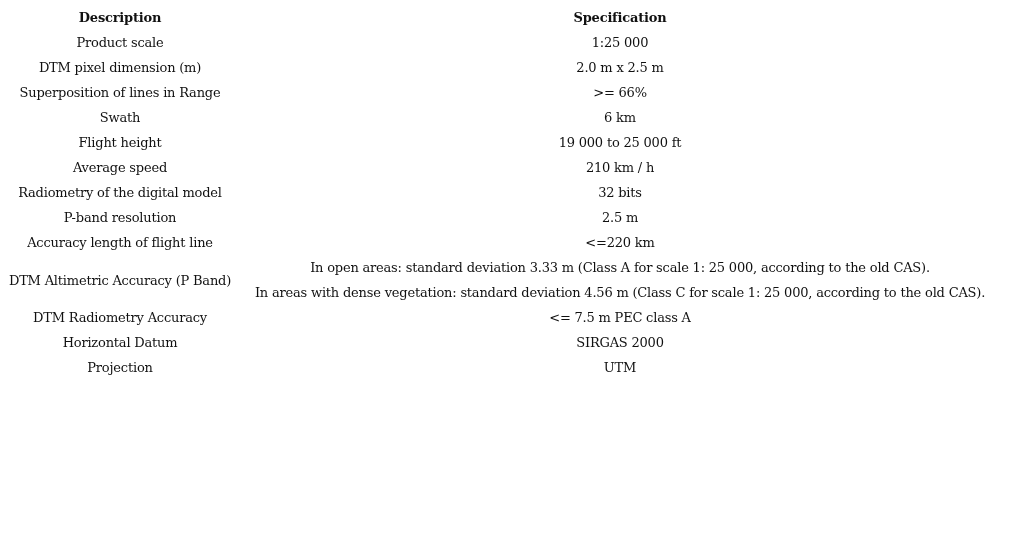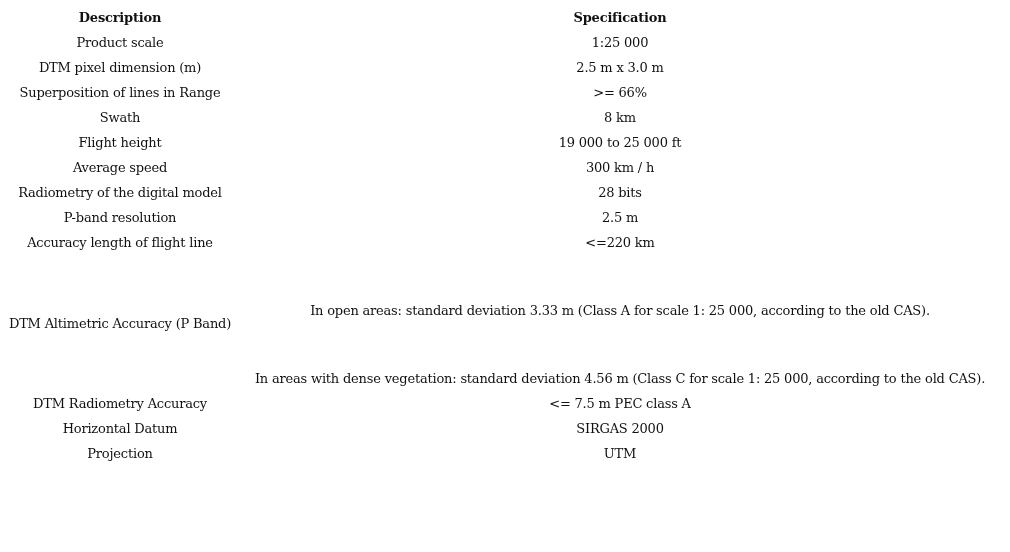--- a/index.html
+++ b/index.html
@@ -4,21 +4,21 @@
 <style>
   html, body { margin: 0; padding: 0; background: #ffffff; }
   body { width: 1010px; height: 552px; overflow: hidden; position: relative;
          font-family: "DejaVu Serif", "Liberation Serif", serif; color: #111; }
   table { border-collapse: collapse; position: absolute; left: 2px; top: 5px; }
   td, th { padding: 0 4px; height: 25px; text-align: center; vertical-align: middle;
            font-size: 13px; white-space: nowrap; font-weight: normal; letter-spacing: -0.2px; }
   th { font-weight: bold; }
   col.c1 { width: 236px; }
   col.c2 { width: 764px; }
-  .sub { display: block; height: 25px; line-height: 25px; margin-top: 43px; }
+  .sub { display: block; height: 25px; line-height: 25px; }
 </style>
 </head>
 <body>
 
 <table>
   <colgroup>
       <col class="c1">
       <col class="c2">
     </colgroup>
   <thead>
@@ -27,41 +27,41 @@
       <th>Specification</th>
     </tr>
   </thead>
   <tbody>
     <tr>
       <td>Product scale</td>
       <td>1:25 000</td>
     </tr>
     <tr>
       <td>DTM pixel dimension (m)</td>
-      <td>2.5 m x 3.0 m</td>
+      <td>2.0 m x 2.5 m</td>
     </tr>
     <tr>
       <td>Superposition of lines in Range</td>
       <td>&gt;= 66%</td>
     </tr>
     <tr>
       <td>Swath</td>
-      <td>8 km</td>
+      <td>6 km</td>
     </tr>
     <tr>
       <td>Flight height</td>
       <td>19 000 to 25 000 ft</td>
     </tr>
     <tr>
       <td>Average speed</td>
-      <td>300 km / h</td>
+      <td>210 km / h</td>
     </tr>
     <tr>
       <td>Radiometry of the digital model</td>
-      <td>28 bits</td>
+      <td>32 bits</td>
     </tr>
     <tr>
       <td>P-band resolution</td>
       <td>2.5 m</td>
     </tr>
     <tr>
       <td>Accuracy length of flight line</td>
       <td>&lt;=220 km</td>
     </tr>
     <tr>

